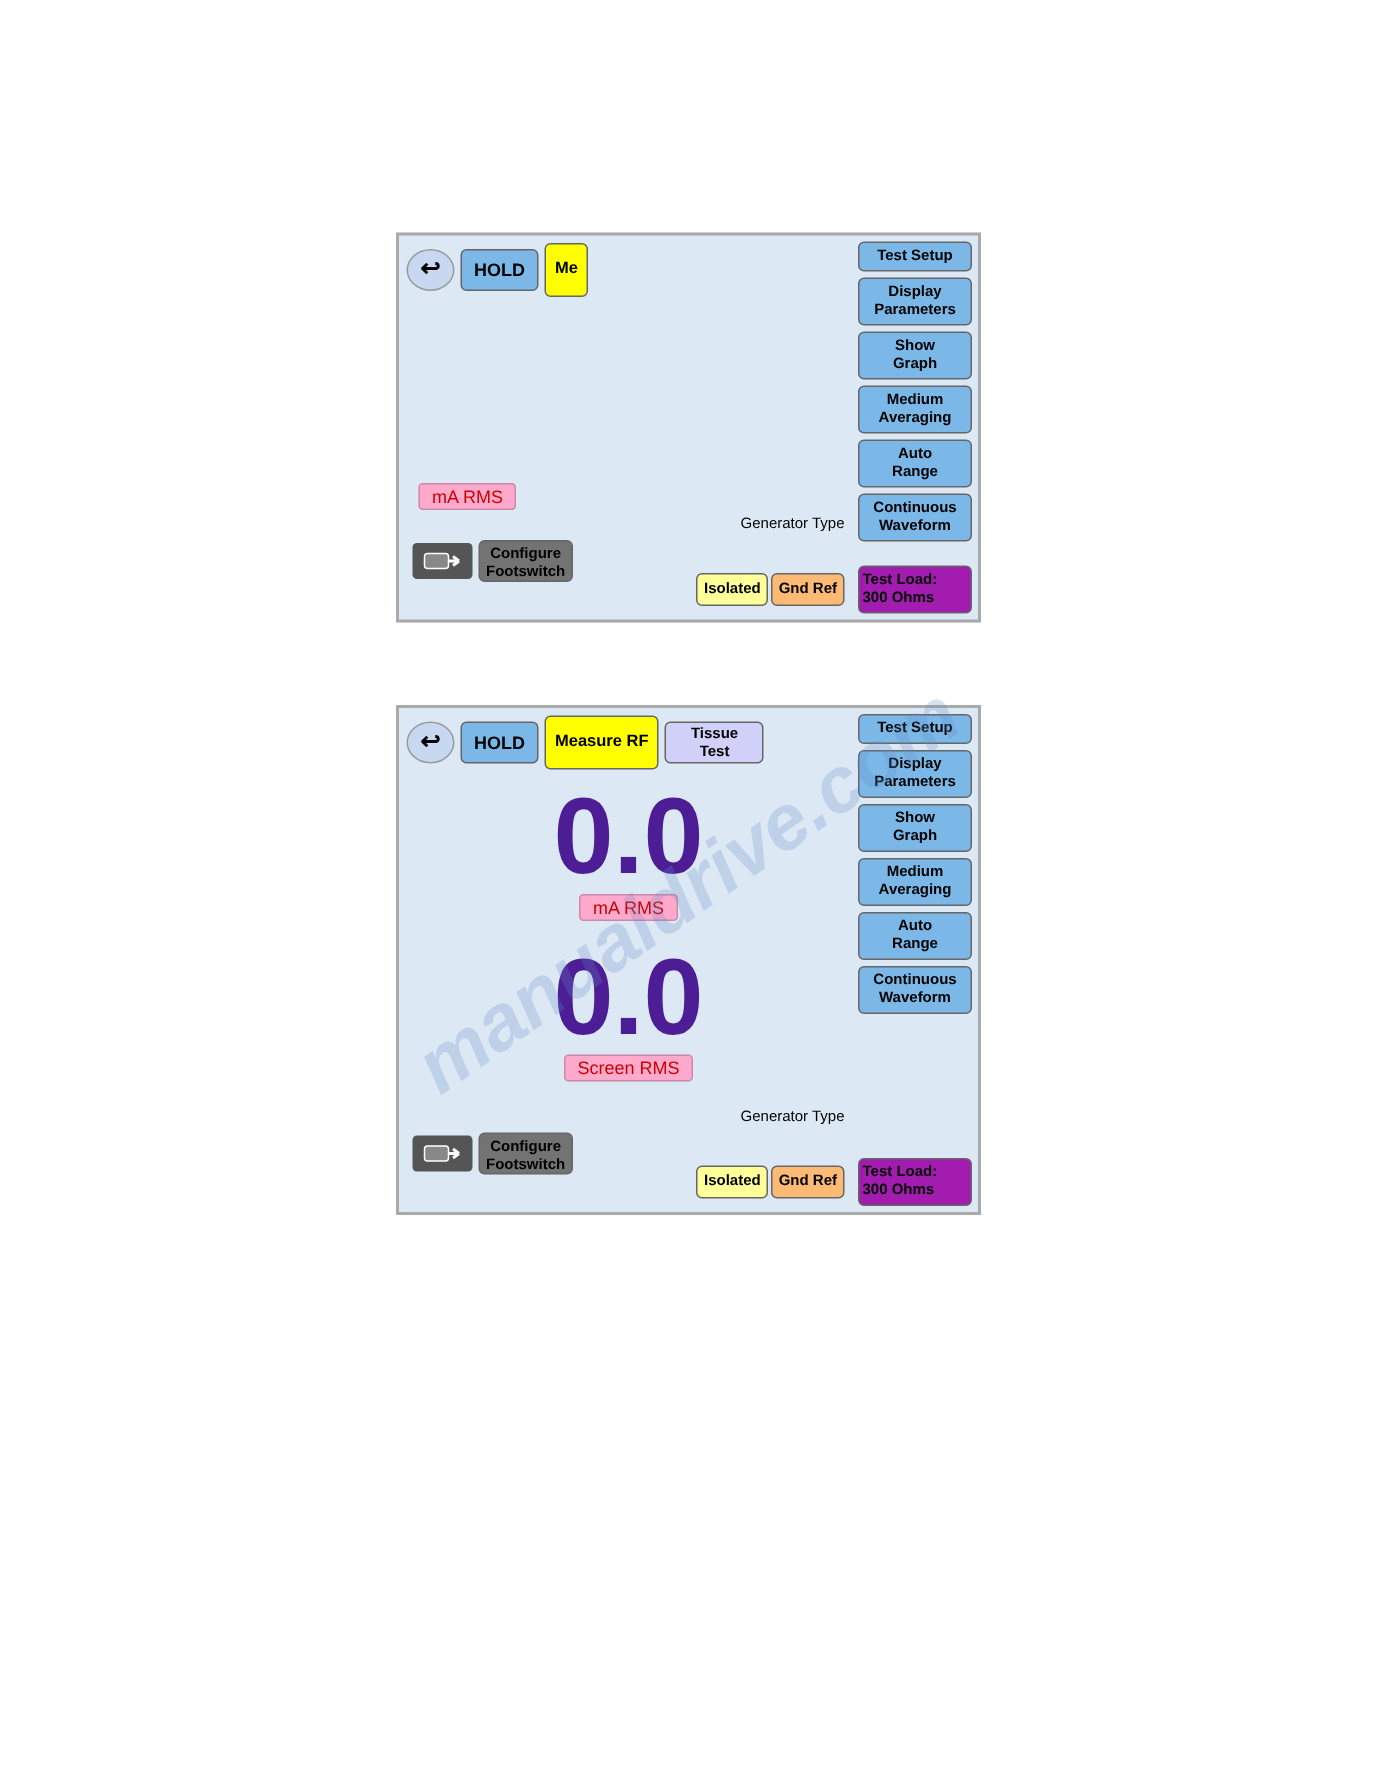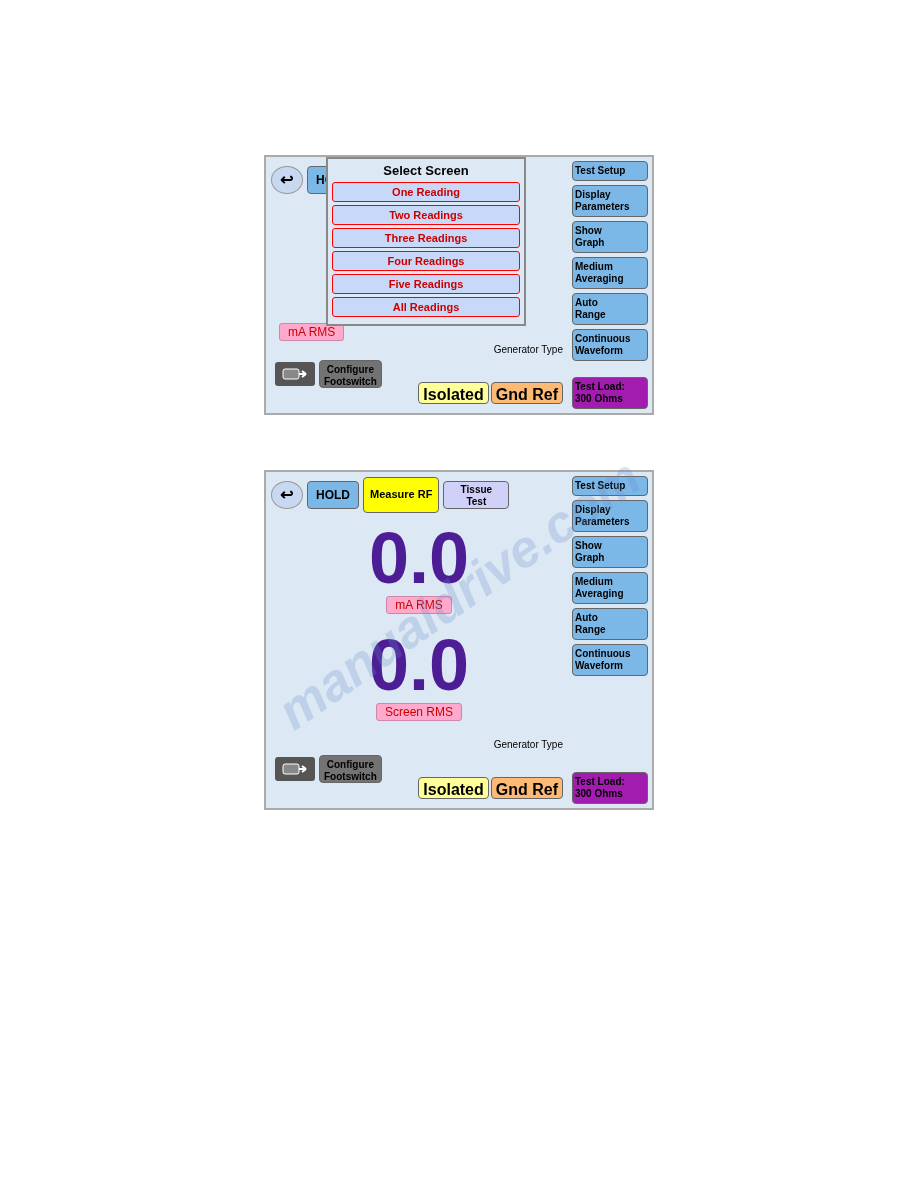--- a/index.html
+++ b/index.html
@@ -122,26 +122,26 @@
       width: 66px;
     }
 
     .btn-right {
       background: #7bb8e8;
       color: #000;
       width: 100%;
       font-size: 10px;
       padding: 3px 2px;
       line-height: 1.2;
-      text-align: left;
+      text-align: center;
     }
 
     .btn-generator {
       height: 22px;
-      font-size: 16px;
+      font-size: 10px;
       margin-top: 27px;
     }
 
     .btn-isolated {
       background: #ffff99;
       color: #000;
     }
 
     .btn-gndref {
       background: #fdba74;
@@ -274,29 +274,20 @@
   <div class="panel">
 
     <div class="panel-left">
 
       <div class="panel-top-row">
         <div class="btn btn-back">↩</div>
         <button class="btn btn-hold">HOLD</button>
         <button class="btn btn-measure">Me</button>
       </div>
 
-      <div class="select-screen-popup">
-        <div class="select-screen-title">Select Screen</div>
-        <button class="btn-screen-option">One Reading</button>
-        <button class="btn-screen-option">Two Readings</button>
-        <button class="btn-screen-option">Three Readings</button>
-        <button class="btn-screen-option">Four Readings</button>
-        <button class="btn-screen-option">Five Readings</button>
-        <button class="btn-screen-option">All Readings</button>
-      </div>
 
       <div style="margin-top: 120px; padding-left: 8px;">
         <span class="mA-label">mA RMS</span>
       </div>
 
       <div class="bottom-row" style="margin-top: auto;">
         <div class="footswitch-icon">
           <svg width="26" height="18" viewBox="0 0 26 18">
             <rect x="1" y="4" width="16" height="10" rx="2" fill="#888" stroke="#fff" stroke-width="1"></rect>
             <line x1="17" y1="9" x2="24" y2="9" stroke="#fff" stroke-width="2"></line>

